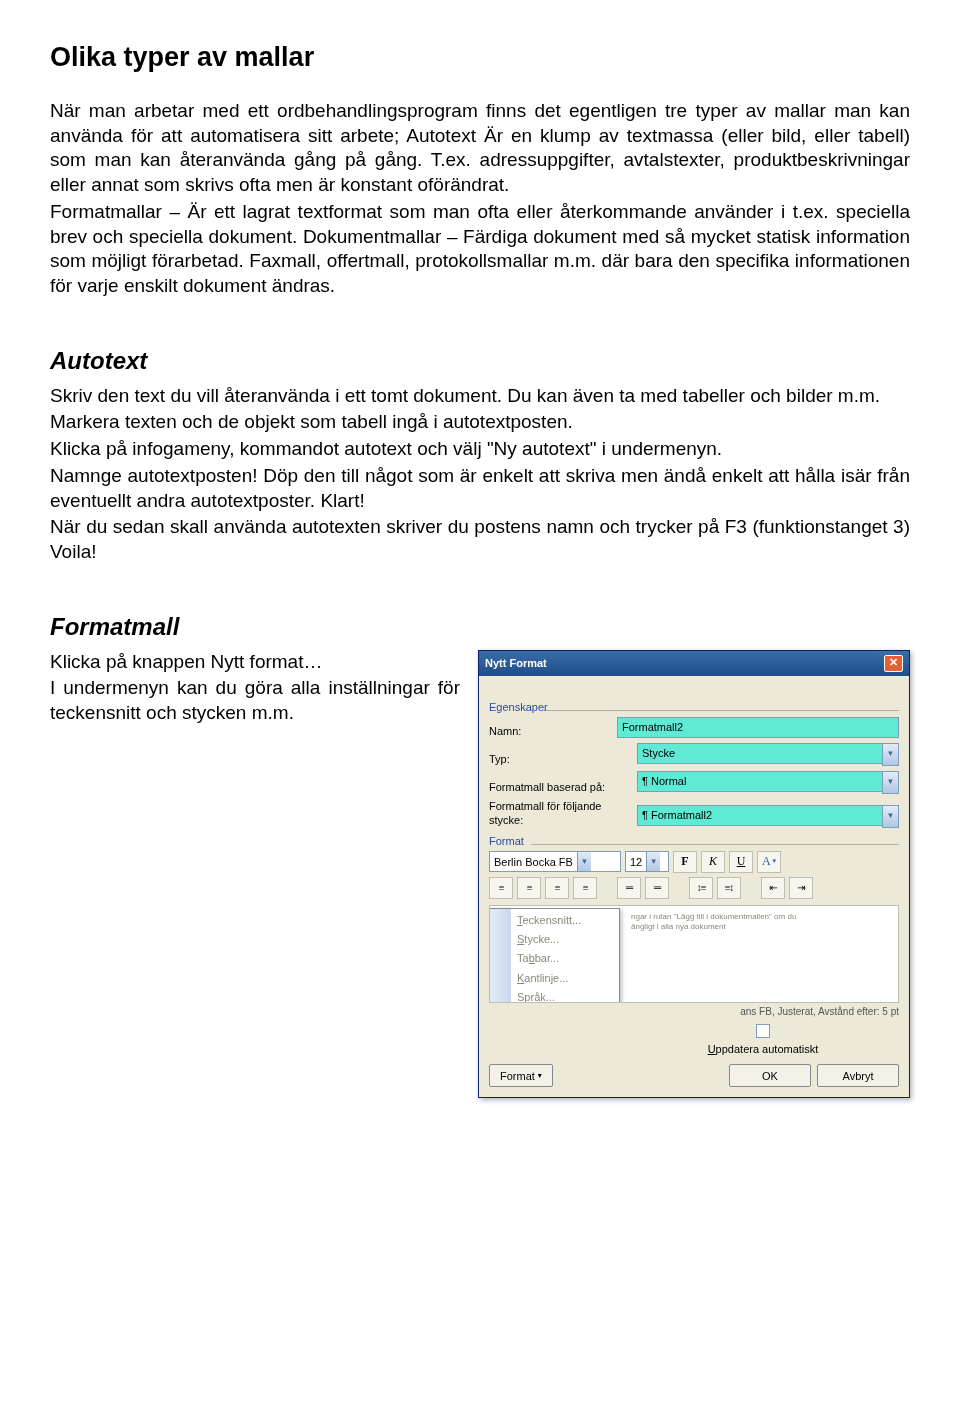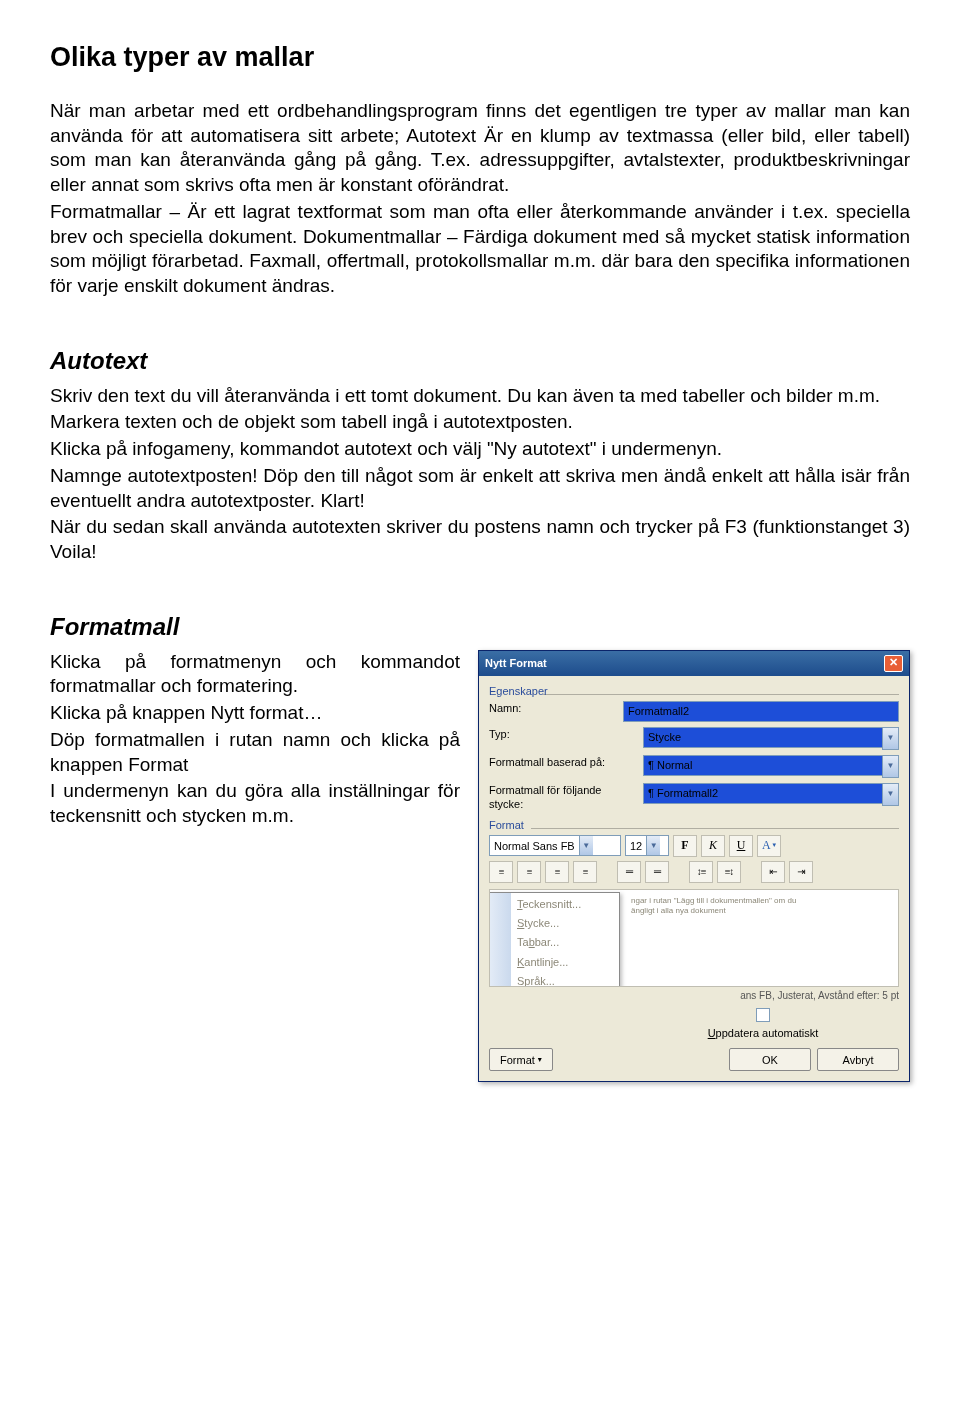--- a/index.html
+++ b/index.html
@@ -67,38 +67,38 @@
     font-size: 11px;
     border-radius: 2px;
   }
   .dialog-body {
     padding: 8px 10px 10px 10px;
   }
   .group-lbl {
     color: #2a4c9b;
     font-size: 11px;
     margin-bottom: 4px;
+    margin-top: 16px;
   }
   .group-hr {
     border-bottom: 1px solid #b0aea2;
     margin: -8px 0 6px 54px;
   }
   .row {
     display: flex;
-    align-items: flex-start;
+    align-items: flex-end;
     margin-bottom: 5px;
-    gap: 6px;
   }
   .row-label {
     width: 128px;
     font-size: 11px;
   }
   .txtbox {
     flex: 1;
-    background: #1d4ed8;
+    background: #5eead4;
     border: 1px solid #7f9db9;
     padding: 2px 4px;
     font-size: 11px;
     height: 15px;
     line-height: 15px;
   }
   .combo {
     display: flex;
     flex: 1;
     padding-left: 20px;
@@ -246,23 +246,21 @@
 <p>Skriv den text du vill återanvända i ett tomt dokument. Du kan även ta med tabeller och bilder m.m.</p>
 <p>Markera texten och de objekt som tabell ingå i autotextposten.</p>
 <p>Klicka på infogameny, kommandot autotext och välj "Ny autotext" i undermenyn.</p>
 <p>Namnge autotextposten! Döp den till något som är enkelt att skriva men ändå enkelt att hålla isär från eventuellt andra autotextposter. Klart!</p>
 <p>När du sedan skall använda autotexten skriver du postens namn och trycker på F3 (funktionstanget 3) Voila!</p>
 
 <h2>Formatmall</h2>
 
 <div class="columns">
   <div class="col-left">
-    <p>Klicka på formatmenyn och kommandot formatmallar och formatering.</p>
     <p>Klicka på knappen Nytt format…</p>
-    <p>Döp formatmallen i rutan namn och klicka på knappen Format</p>
     <p>I undermenyn kan du göra alla inställningar för teckensnitt och stycken m.m.</p>
   </div>
   <div class="col-right">
     <div class="dialog">
       <div class="dialog-title">
         <span>Nytt Format</span>
         <span class="dialog-close">✕</span>
       </div>
       <div class="dialog-body">
         <div class="group-lbl">Egenskaper</div>
@@ -292,21 +290,21 @@
             <div class="txtbox">¶ Formatmall2</div>
             <div class="combo-btn">▼</div>
           </div>
         </div>
 
         <div class="group-lbl" style="margin-top:6px">Format</div>
         <div class="group-hr" style="margin-left:42px"></div>
 
         <div class="format-row">
           <div class="fmt-combo" style="width:130px">
-            <span class="fc-txt">Normal Sans FB</span>
+            <span class="fc-txt">Berlin Bocka FB</span>
             <span class="fc-btn">▼</span>
           </div>
           <div class="fmt-combo" style="width:42px">
             <span class="fc-txt">12</span>
             <span class="fc-btn">▼</span>
           </div>
           <div class="tbtn bold">F</div>
           <div class="tbtn italic">K</div>
           <div class="tbtn under">U</div>
           <div class="tbtn" style="color:#2a5fb0">

